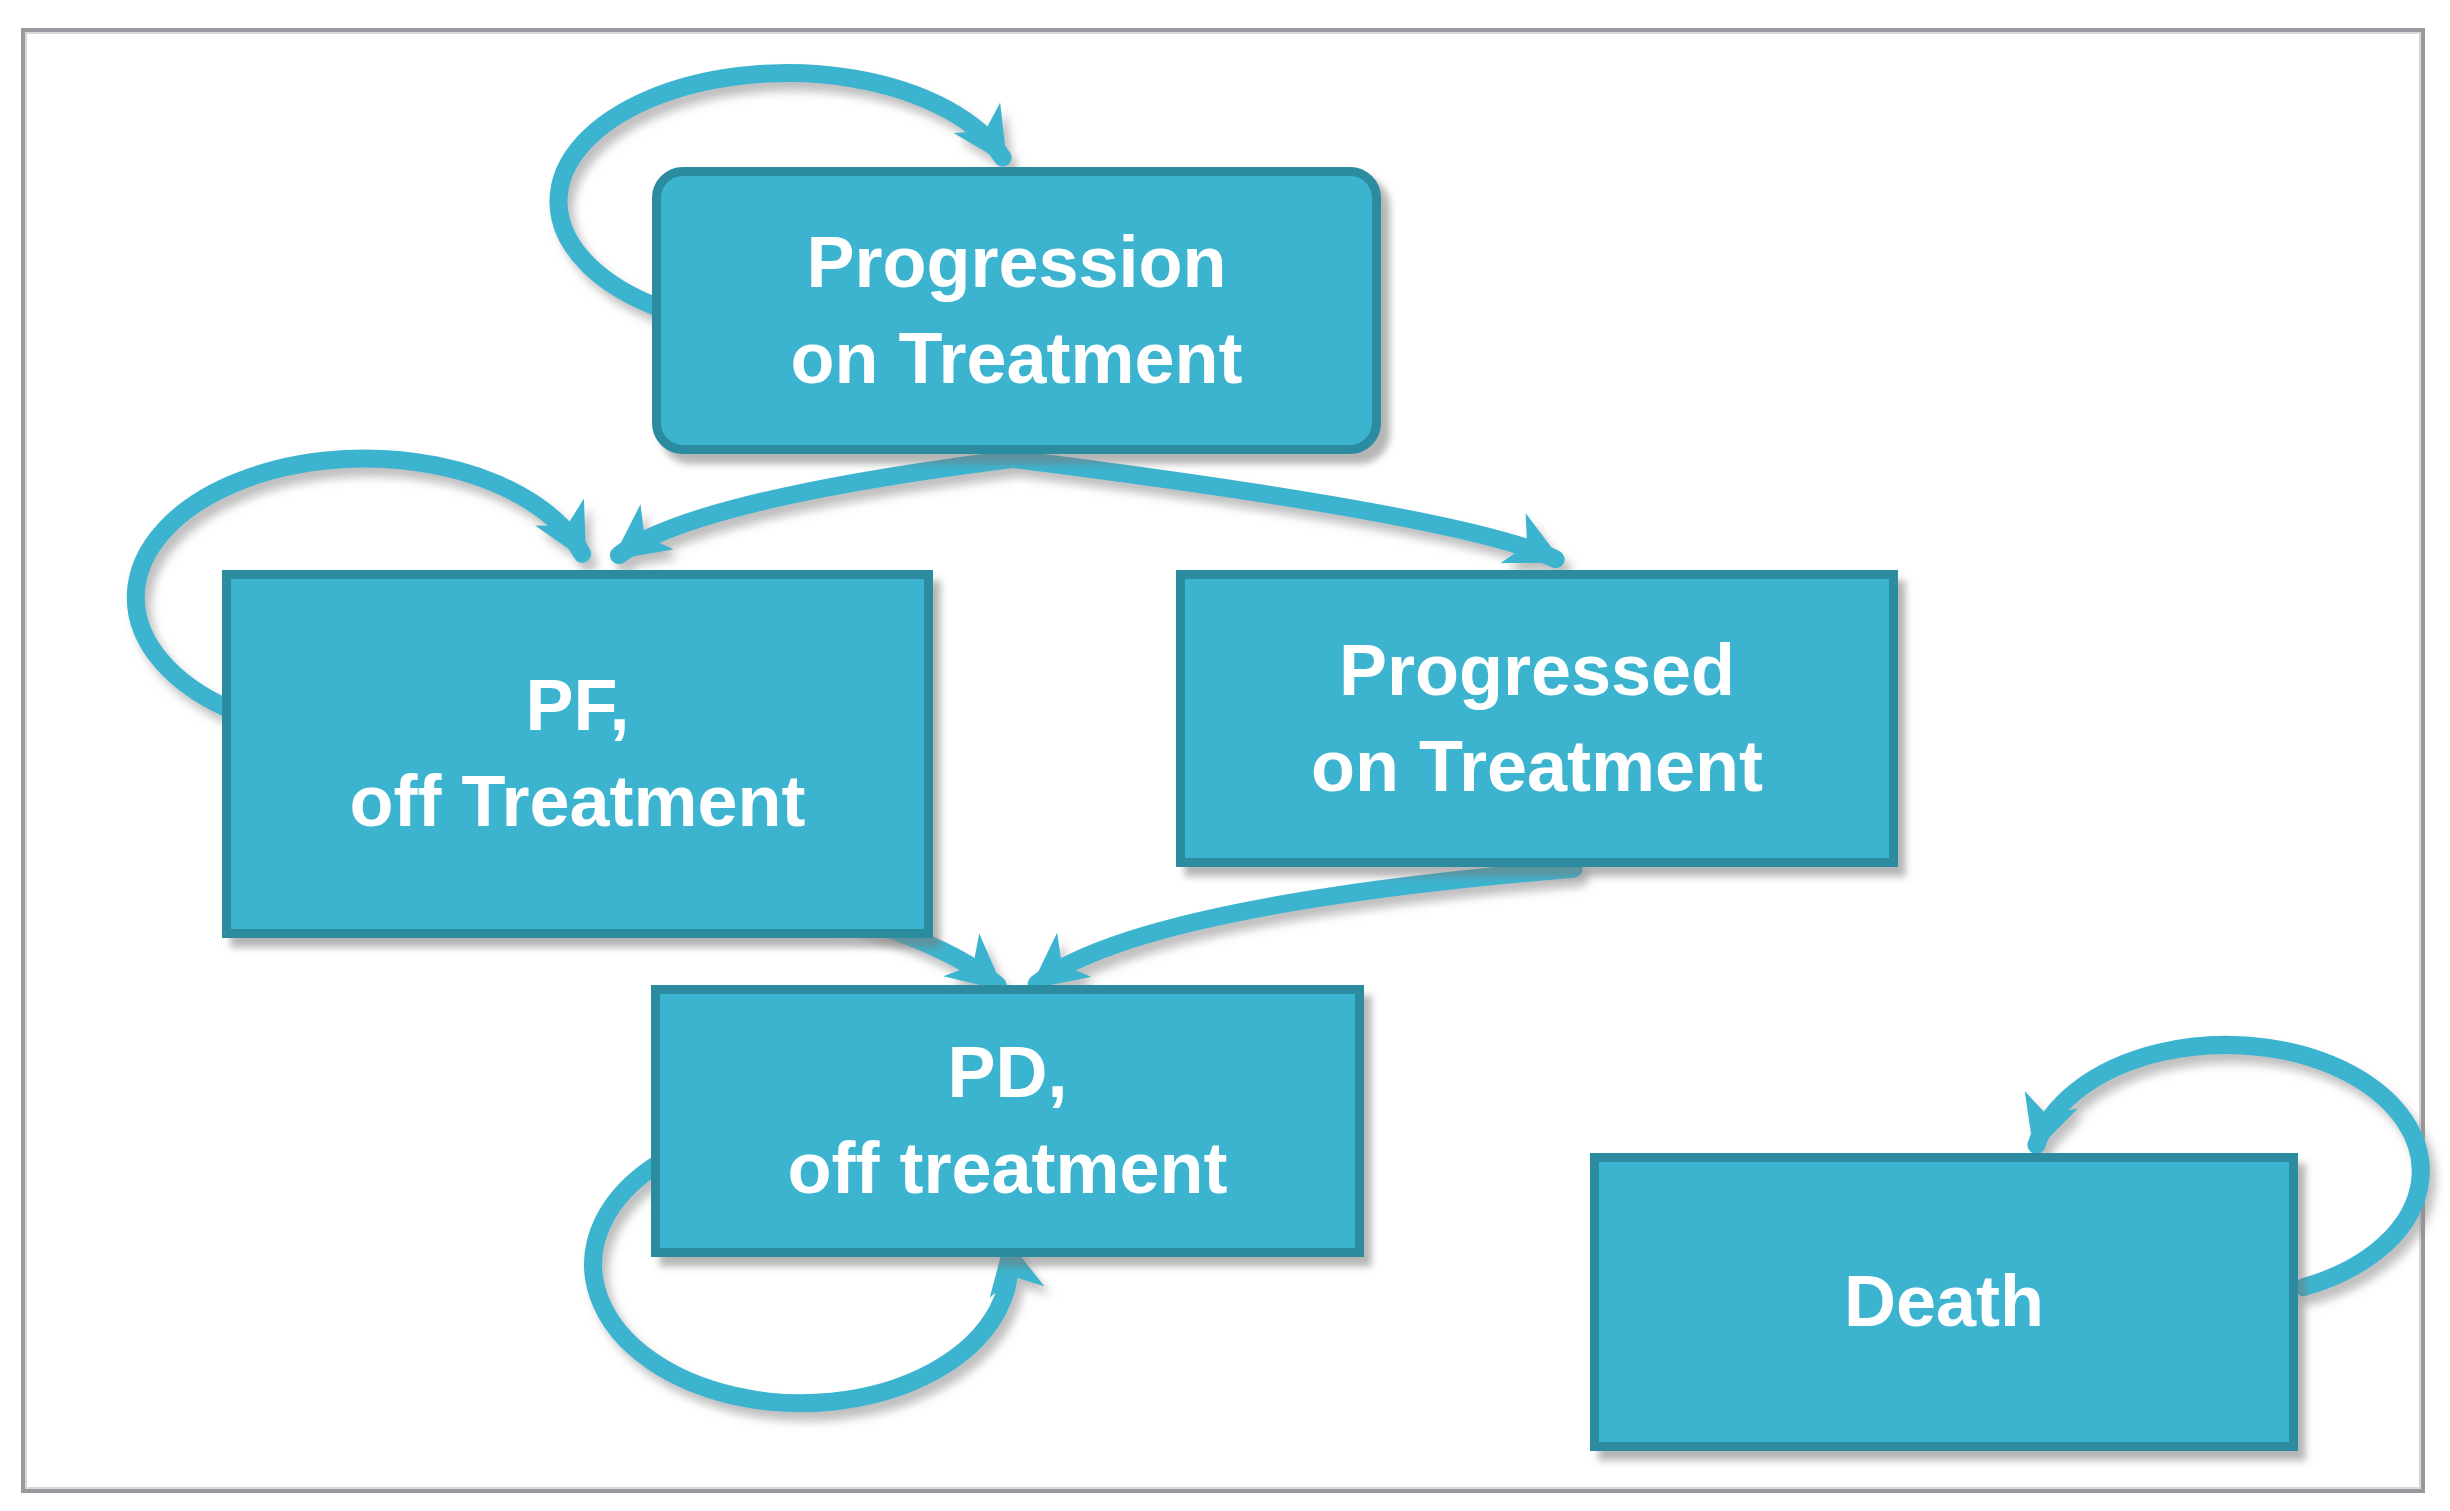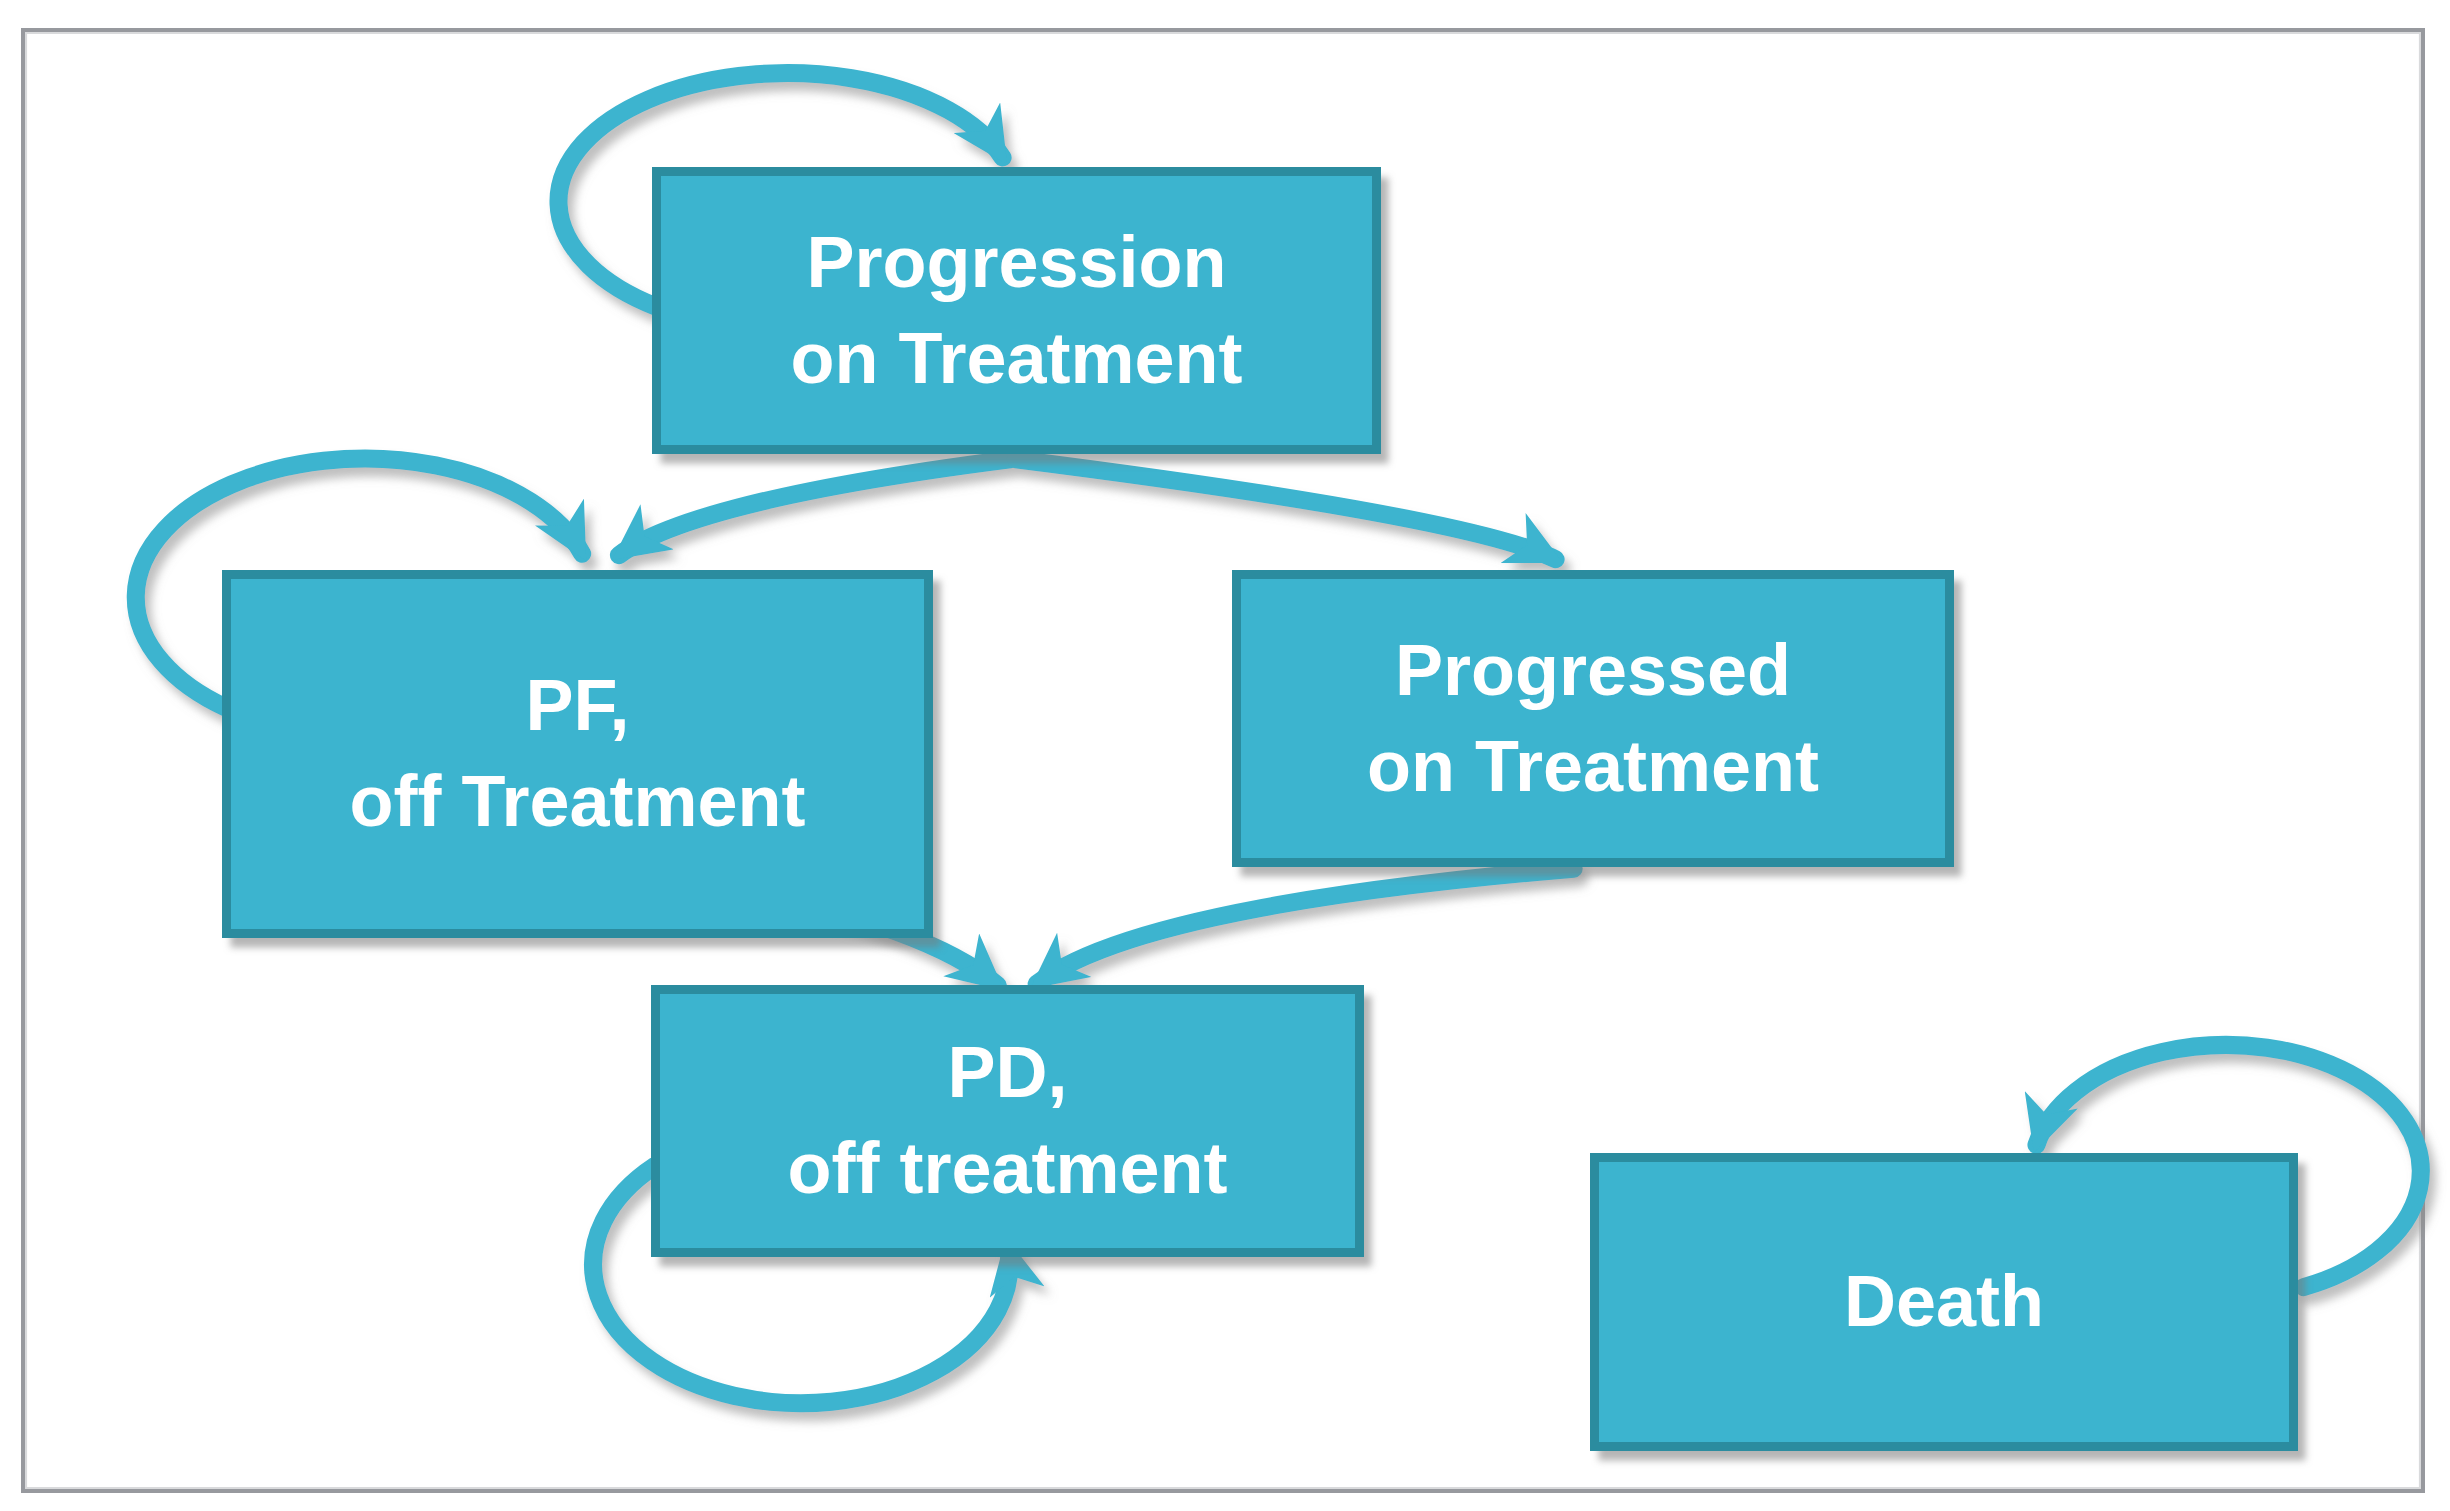--- a/index.html
+++ b/index.html
@@ -47,23 +47,23 @@
     text-align: center;
   }
   .node-label {
     color: #ffffff;
     font-weight: bold;
     font-size: 72px;
     line-height: 1.33;
     white-space: nowrap;
   }
   .node-label .line { display: block; }
-  .n1 { left: 652px;  top: 167px;  width: 729px; height: 287px; }
+  .n1 { left: 652px;  top: 167px;  width: 729px; height: 287px; border-radius: 31px; }
   .n2 { left: 222px;  top: 570px;  width: 711px; height: 368px; }
-  .n3 { left: 1232px; top: 570px;  width: 722px; height: 297px; }
+  .n3 { left: 1176px; top: 570px;  width: 722px; height: 297px; }
   .n4 { left: 651px;  top: 985px; width: 713px; height: 272px; }
   .n5 { left: 1590px; top: 1153px; width: 708px; height: 298px; }
 </style>
 </head>
 <body>
 
 <div class="stage">
 
   <div class="frame"></div>
 

